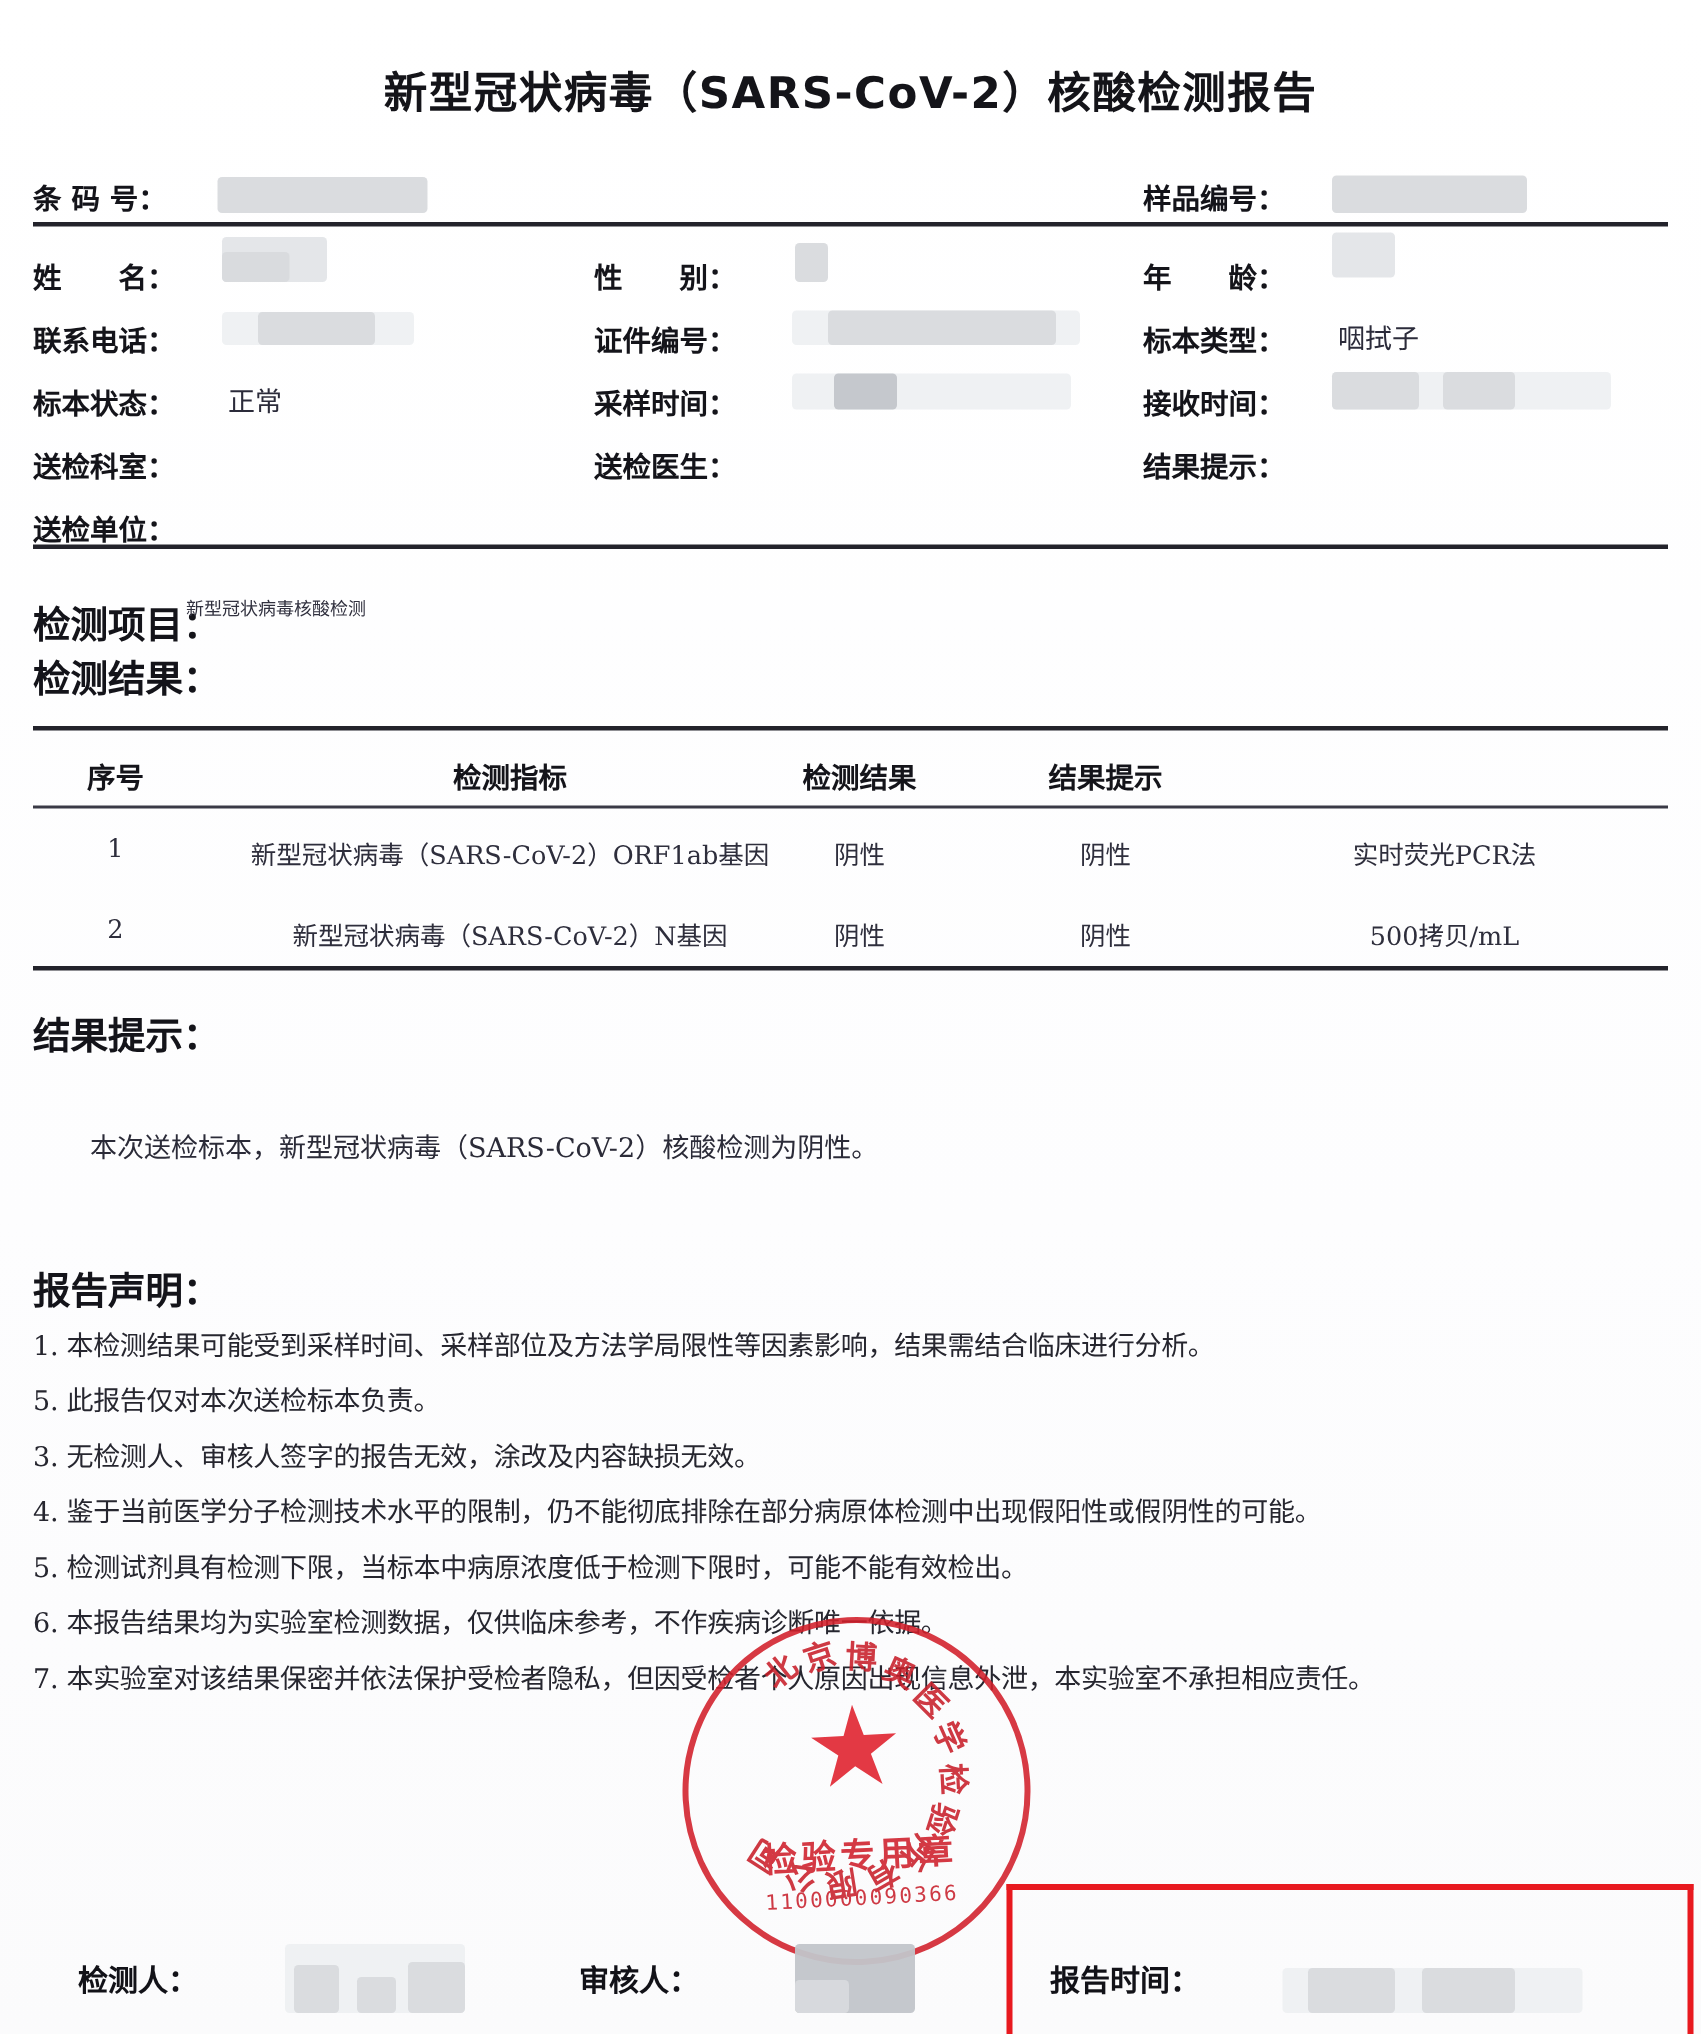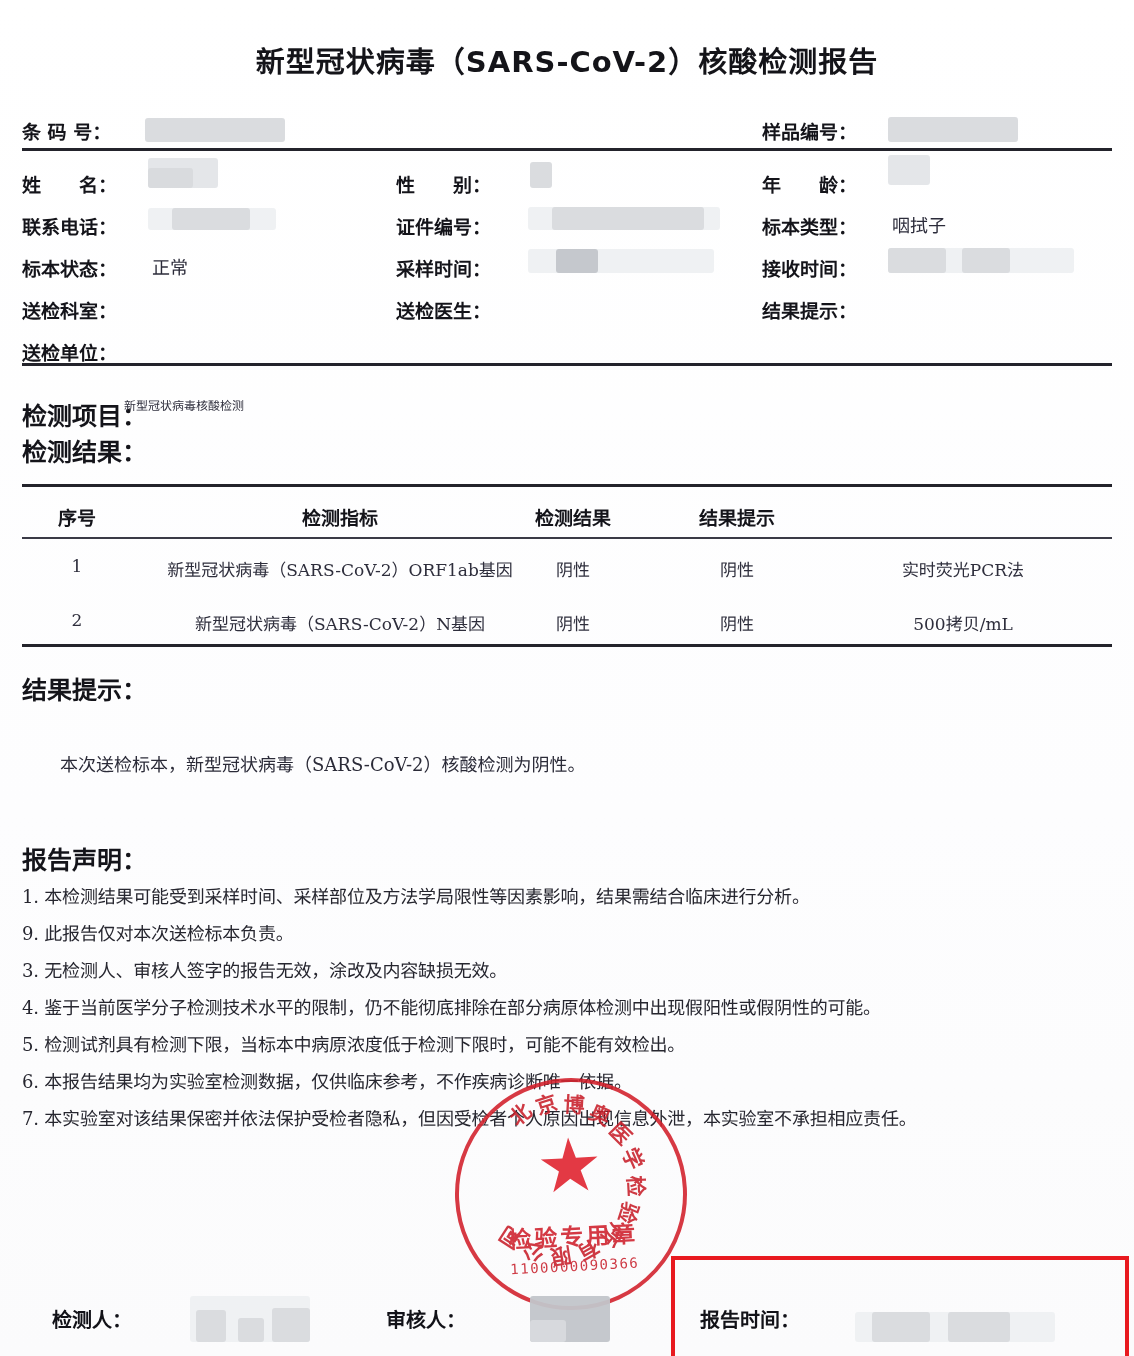--- a/index.html
+++ b/index.html
@@ -303,21 +303,21 @@
   <div class="cell" style="left:838px; top:610px; width:250px;">500拷贝/mL</div>
 
   <div class="rule" style="top:644px;"></div>
 
   <div class="block-label" style="left:22px; top:670px;">结果提示：</div>
   <div class="hint-body" style="top:750px;">本次送检标本，新型冠状病毒（SARS-CoV-2）核酸检测为阴性。</div>
 
   <div class="block-label" style="left:22px; top:840px;">报告声明：</div>
 
   <div class="stmt-line" style="top:882px;">1. 本检测结果可能受到采样时间、采样部位及方法学局限性等因素影响，结果需结合临床进行分析。</div>
-  <div class="stmt-line" style="top:919px;">9. 此报告仅对本次送检标本负责。</div>
+  <div class="stmt-line" style="top:919px;">5. 此报告仅对本次送检标本负责。</div>
   <div class="stmt-line" style="top:956px;">3. 无检测人、审核人签字的报告无效，涂改及内容缺损无效。</div>
   <div class="stmt-line" style="top:993px;">4. 鉴于当前医学分子检测技术水平的限制，仍不能彻底排除在部分病原体检测中出现假阳性或假阴性的可能。</div>
   <div class="stmt-line" style="top:1030px;">5. 检测试剂具有检测下限，当标本中病原浓度低于检测下限时，可能不能有效检出。</div>
   <div class="stmt-line" style="top:1067px;">6. 本报告结果均为实验室检测数据，仅供临床参考，不作疾病诊断唯一依据。</div>
   <div class="stmt-line" style="top:1104px;">7. 本实验室对该结果保密并依法保护受检者隐私，但因受检者个人原因出现信息外泄，本实验室不承担相应责任。</div>
 
   <div class="stamp">
     <div class="stamp-inner" id="seal-arc">
         <span class="arc-char" style="transform: translate(-54.0762px, -74.4296px) translate(-50%, -50%) rotate(-36deg);">北</span>
         <span class="arc-char" style="transform: translate(-23.8114px, -88.8652px) translate(-50%, -50%) rotate(-15deg);">京</span>

